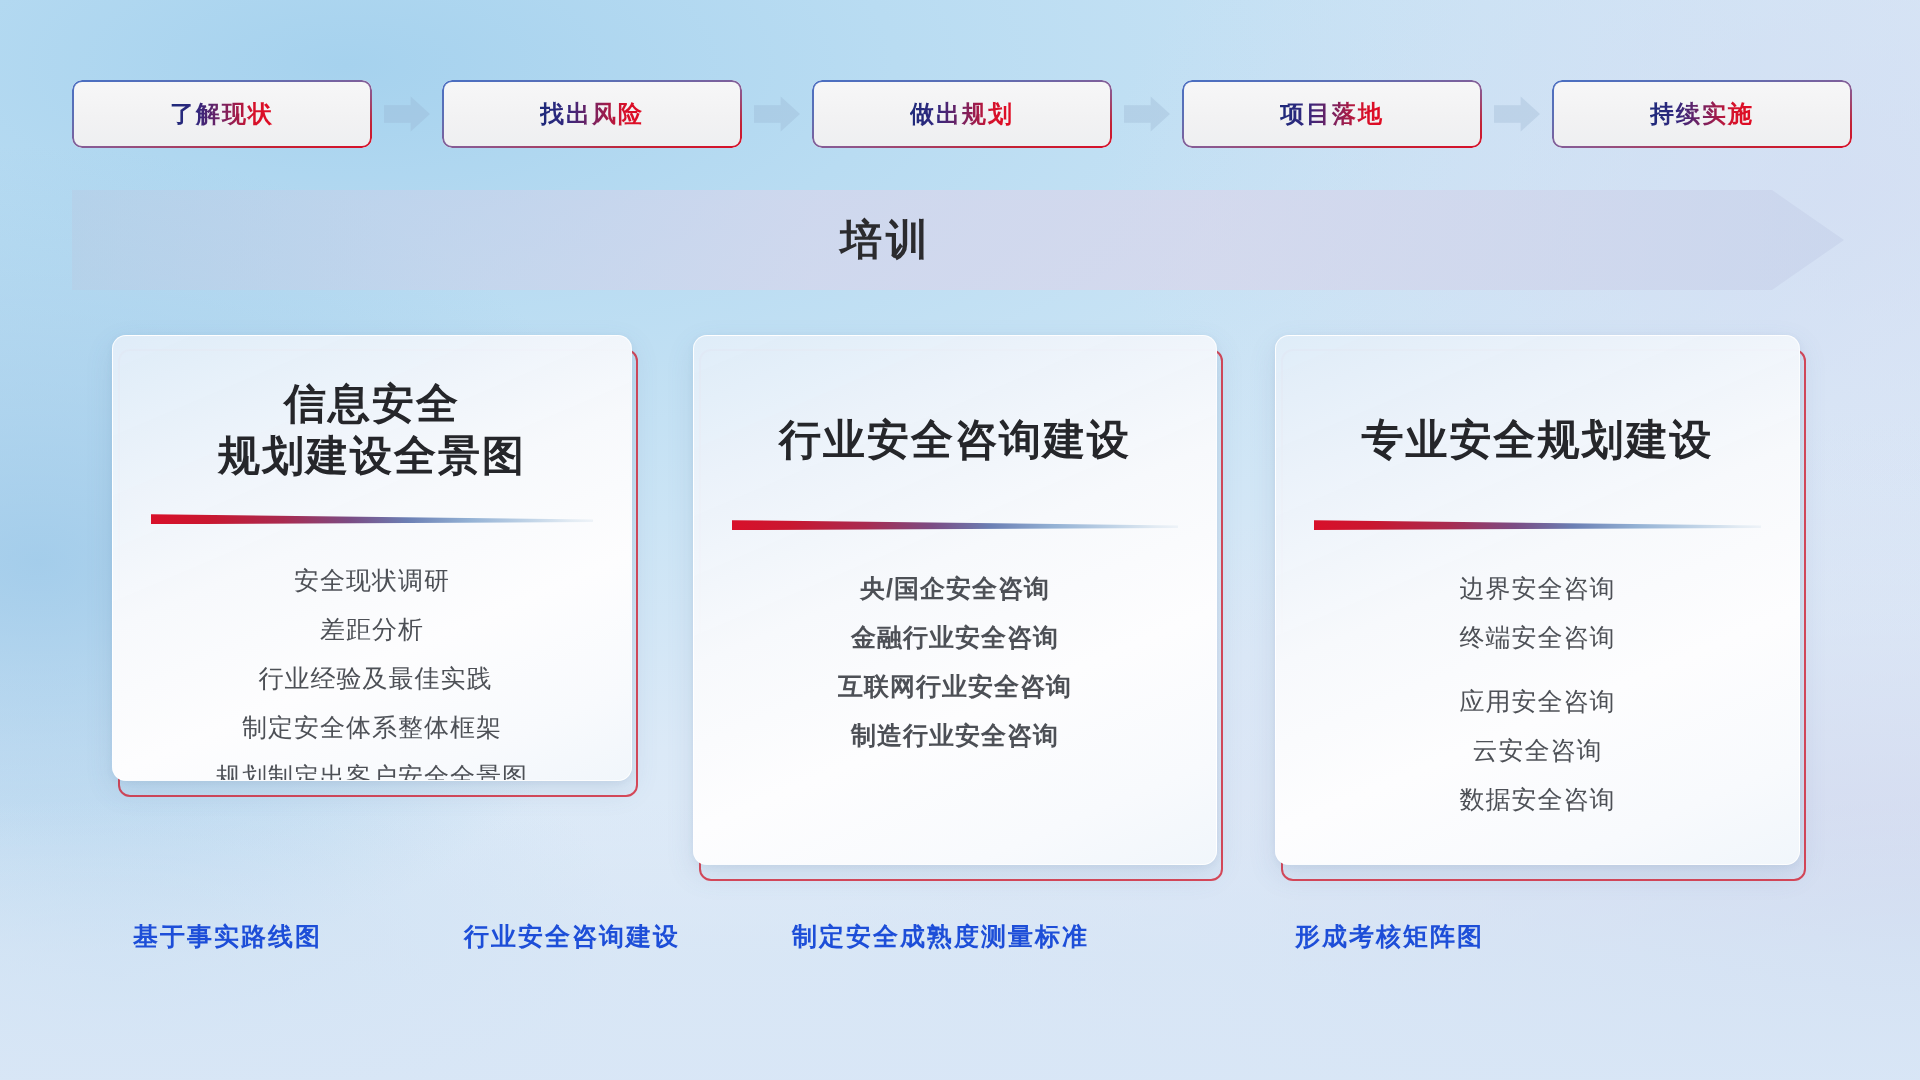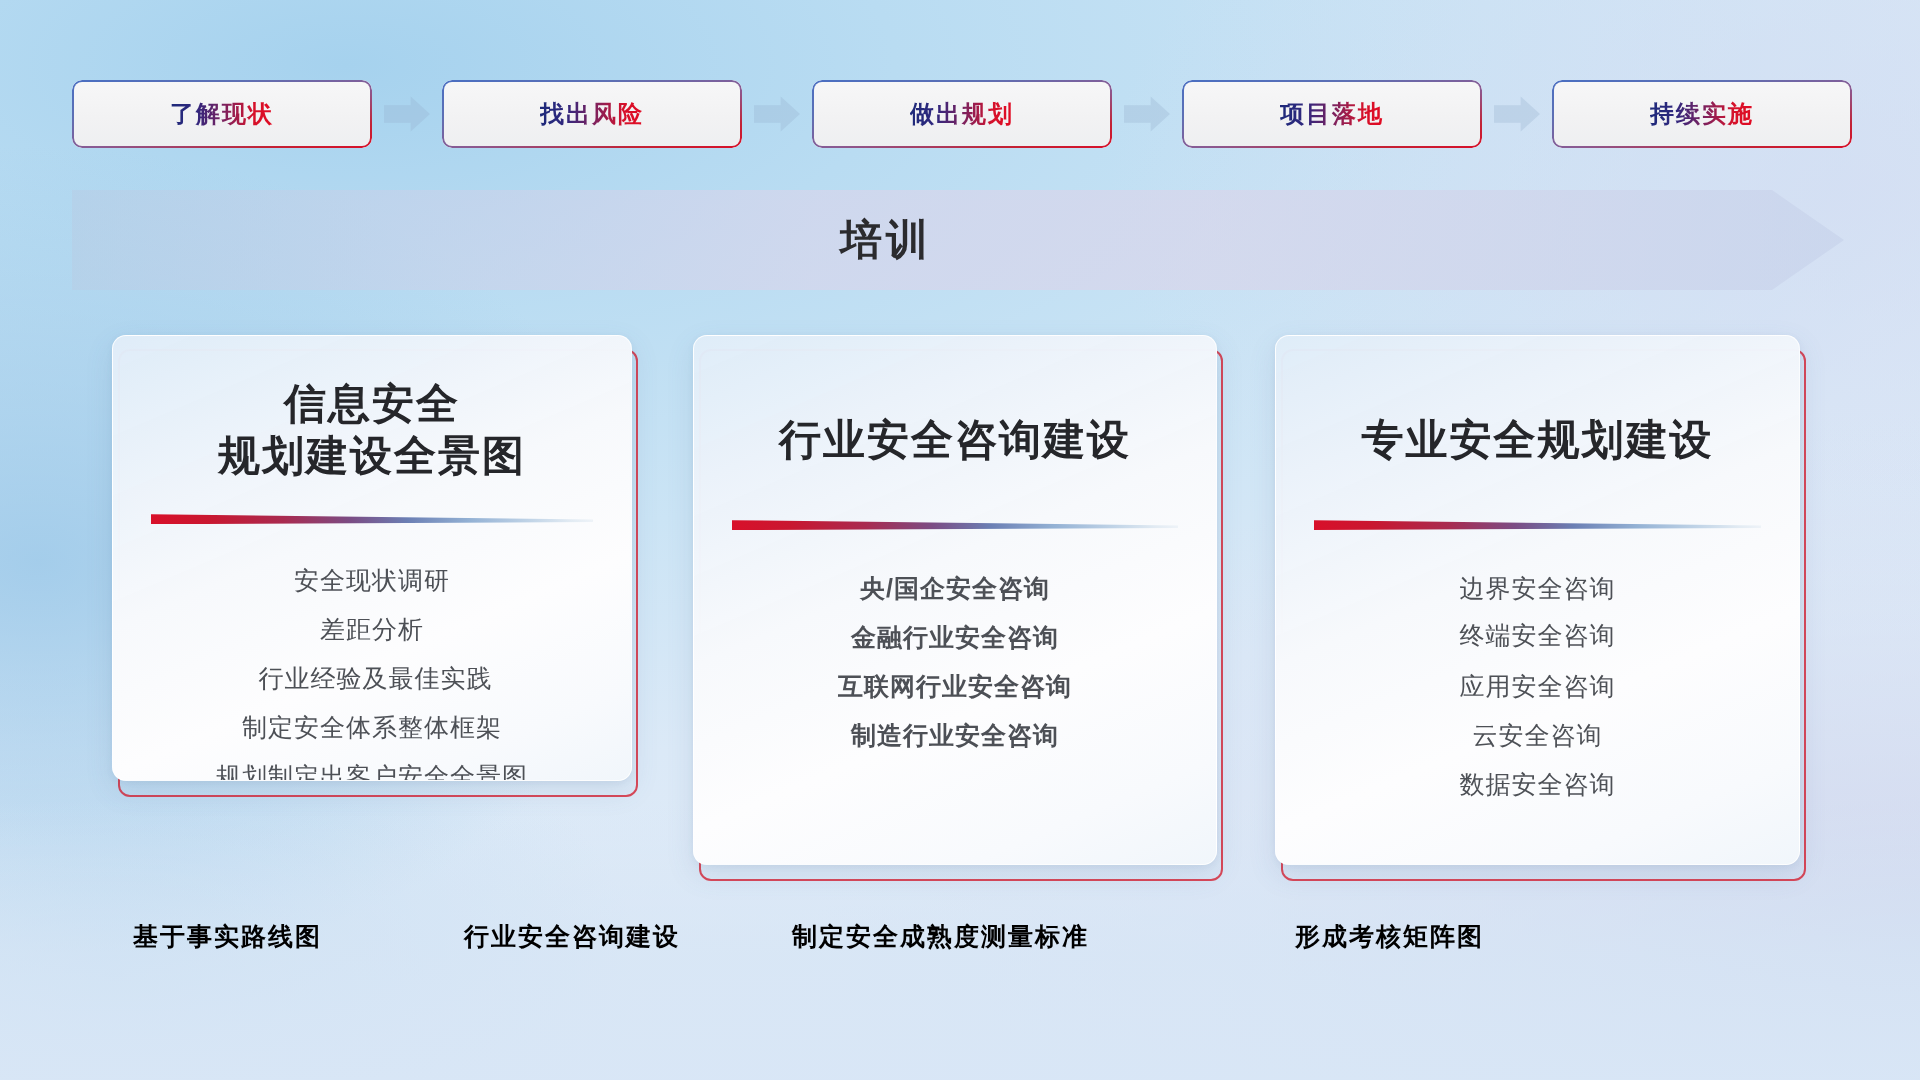--- a/index.html
+++ b/index.html
@@ -135,21 +135,21 @@
         #eef3f8 100%);
   }
   .card-list{list-style:none;margin:0;padding:0;width:100%;text-align:center;}
   .card-list li{
     font-size:25px;color:#4d5056;letter-spacing:1px;line-height:1;
   }
 
   
   .bottom-caption{
     position:absolute;
-    font-size:25px;font-weight:700;color:#000000;letter-spacing:2px;
+    font-size:25px;font-weight:700;color:#1d4ed8;letter-spacing:2px;
     white-space:nowrap;
   }
 </style>
 </head>
 <body>
 
 <div id="bg-base"></div>
 <div id="bg-wash-right"></div>
 <div id="bg-wash-left"></div>
 <div id="bg-bottom"></div>
@@ -233,21 +233,21 @@
     <div class="card">
       <div class="card-inner" style="padding-top:78px;">
         <div class="card-title">
           <div>专业安全规划建设</div>
         </div>
         <div class="card-divider" style="margin-top:50px;">
           <div class="bar"></div>
         </div>
         <ul class="card-list" style="margin-top:44px;">
           <li style="margin-bottom:24px;">边界安全咨询</li>
-          <li style="margin-bottom:24px;font-family:Liberation Mono, monospace;">终端安全咨询</li>
+          <li style="margin-bottom:39px;">终端安全咨询</li>
           <li style="margin-bottom:24px;">应用安全咨询</li>
           <li style="margin-bottom:24px;">云安全咨询</li>
           <li>数据安全咨询</li>
         </ul>
       </div>
     </div>
   </div>
 </div>
 
 <div class="bottom-caption" style="left:133px;top:920px;">基于事实路线图</div>

